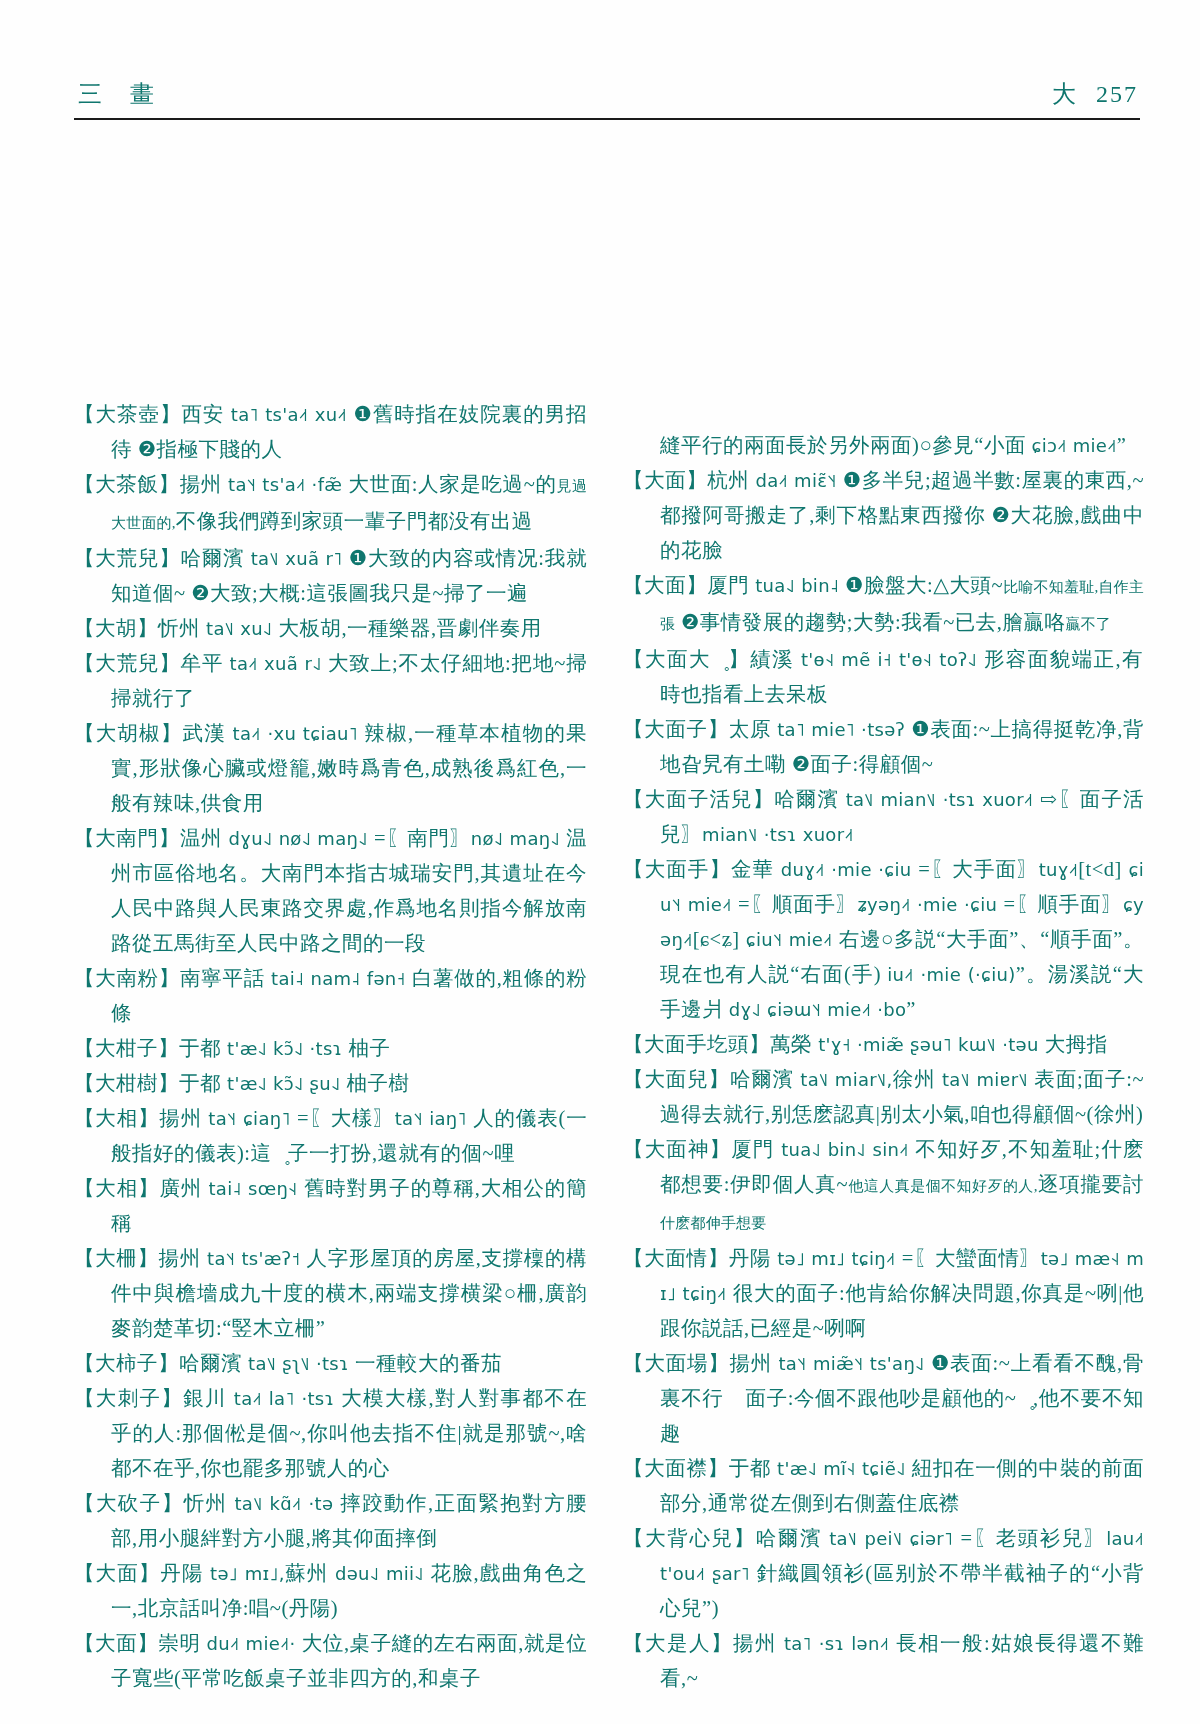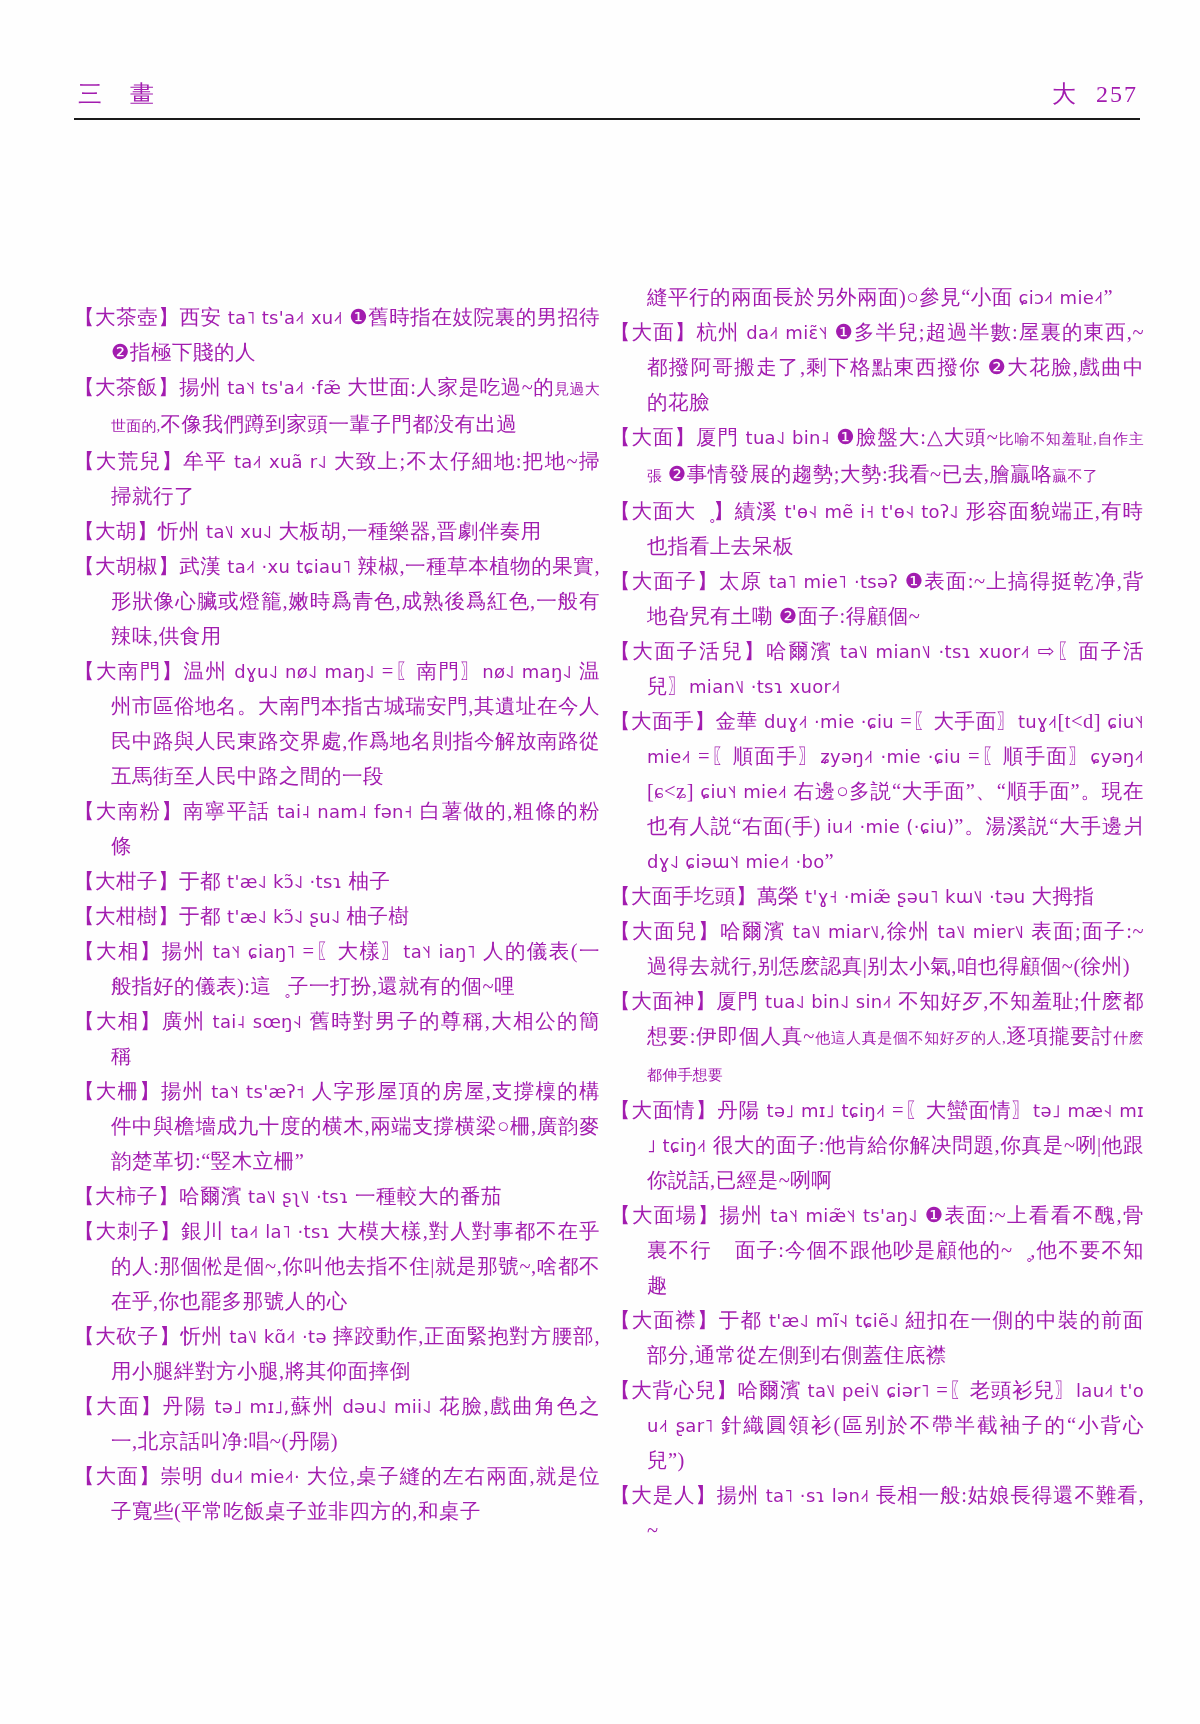--- a/index.html
+++ b/index.html
@@ -1,30 +1,30 @@
 <!DOCTYPE html>
 <html><head>
 <meta charset="utf-8">
 <style>
   html,body{margin:0;padding:0;background:#ffffff;width:1200px;height:1724px;overflow:hidden;}
   .page{
-    position:relative;width:1200px;height:1724px;background:#fefefe;color:#a21caf;
+    position:relative;width:1200px;height:1724px;background:#fefefe;color:#0f766e;
     font-family:"Liberation Serif","DejaVu Serif",serif;
   }
   header.pagehead{
     position:absolute;top:78px;left:78px;right:62px;height:34px;
     font-size:24px;letter-spacing:2px;
   }
   .head-left{position:absolute;left:0;top:0;}
   .head-right{position:absolute;right:0;top:0;}
   .head-right .radical{margin-right:18px;}
   .rule{position:absolute;top:118px;left:74px;right:60px;height:2px;background:#1a1a1a;}
   main.columns{
     position:absolute;top:132px;left:74px;right:56px;bottom:28px;
-    display:flex;align-items:center;overflow:hidden;
+    display:flex;align-items:flex-end;overflow:hidden;gap:13px;
   }
   .col{width:50%;overflow:hidden;padding-right:8px;box-sizing:border-box;}
   .col.right{padding-left:0;padding-right:0;}
   .divider{width:2px;background:#2a2a2a;flex:0 0 2px;}
   .entry{
     font-size:20.5px;line-height:35px;text-align:justify;
     padding-left:37px;text-indent:-37px;
     word-break:break-all;
   }
   .entry.cont{text-indent:0;}
@@ -42,22 +42,23 @@
     <span class="head-left">三　畫</span>
     <span class="head-right">
       <span class="radical">大</span><span>257</span>
     </span>
   </header>
   <div class="rule"></div>
   <main class="columns">
     <section class="col left" id="col-left">
         <div class="entry"><span class="seg-h">【大茶壺】</span><span class="seg-l">西安</span><span class="seg-p"> ta˥ ts'a˨˦ xu˨˦ </span><span class="seg-n">❶舊時指在妓院裏的男招待 ❷指極下賤的人</span></div>
         <div class="entry"><span class="seg-h">【大茶飯】</span><span class="seg-l">揚州</span><span class="seg-p"> ta˥˧ ts'a˨˦ ·fæ̃ </span><span class="seg-n">大世面:人家是吃過~的</span><span class="seg-s">見過大世面的,</span><span class="seg-n">不像我們蹲到家頭一輩子門都没有出過</span></div>
+        <div class="entry"><span class="seg-h">【大荒兒】</span><span class="seg-l">哈爾濱</span><span class="seg-p"> ta˥˩ xuã r˥ </span><span class="seg-n">❶大致的内容或情况:我就知道個~ ❷大致;大概:這張圖我只是~掃了一遍</span></div>
+        <div class="entry"><span class="seg-h">【大胡】</span><span class="seg-l">忻州</span><span class="seg-p"> ta˥˩ xu˨˩ </span><span class="seg-n">大板胡,一種樂器,晋劇伴奏用</span></div>
         <div class="entry"><span class="seg-h">【大荒兒】</span><span class="seg-l">牟平</span><span class="seg-p"> ta˨˦ xuã r˨˩ </span><span class="seg-n">大致上;不太仔細地:把地~掃掃就行了</span></div>
-        <div class="entry"><span class="seg-h">【大胡】</span><span class="seg-l">忻州</span><span class="seg-p"> ta˥˩ xu˨˩ </span><span class="seg-n">大板胡,一種樂器,晋劇伴奏用</span></div>
         <div class="entry"><span class="seg-h">【大胡椒】</span><span class="seg-l">武漢</span><span class="seg-p"> ta˨˦ ·xu tɕiau˥ </span><span class="seg-n">辣椒,一種草本植物的果實,形狀像心臟或燈籠,嫩時爲青色,成熟後爲紅色,一般有辣味,供食用</span></div>
         <div class="entry"><span class="seg-h">【大南門】</span><span class="seg-l">温州</span><span class="seg-p"> dɣu˨˩ nø˨˩ maŋ˨˩ </span><span class="seg-n">=〖南門〗</span><span class="seg-p">nø˨˩ maŋ˨˩ </span><span class="seg-n">温州市區俗地名。大南門本指古城瑞安門,其遺址在今人民中路與人民東路交界處,作爲地名則指今解放南路從五馬街至人民中路之間的一段</span></div>
         <div class="entry"><span class="seg-h">【大南粉】</span><span class="seg-l">南寧平話</span><span class="seg-p"> tai˨ nam˨ fən˧ </span><span class="seg-n">白薯做的,粗條的粉條</span></div>
         <div class="entry"><span class="seg-h">【大柑子】</span><span class="seg-l">于都</span><span class="seg-p"> t'æ˨˩ kɔ̃˨˩ ·tsɿ </span><span class="seg-n">柚子</span></div>
         <div class="entry"><span class="seg-h">【大柑樹】</span><span class="seg-l">于都</span><span class="seg-p"> t'æ˨˩ kɔ̃˨˩ ʂu˨˩ </span><span class="seg-n">柚子樹</span></div>
         <div class="entry"><span class="seg-h">【大相】</span><span class="seg-l">揚州</span><span class="seg-p"> ta˥˧ ɕiaŋ˥ </span><span class="seg-n">=〖大樣〗</span><span class="seg-p">ta˥˧ iaŋ˥ </span><span class="seg-n">人的儀表(一般指好的儀表):這杠̥子一打扮,還就有的個~哩</span></div>
         <div class="entry"><span class="seg-h">【大相】</span><span class="seg-l">廣州</span><span class="seg-p"> tai˨ sœŋ˧˨ </span><span class="seg-n">舊時對男子的尊稱,大相公的簡稱</span></div>
         <div class="entry"><span class="seg-h">【大柵】</span><span class="seg-l">揚州</span><span class="seg-p"> ta˥˧ ts'æʔ˦ </span><span class="seg-n">人字形屋頂的房屋,支撐檁的構件中與檐墻成九十度的横木,兩端支撐横梁○柵,廣韵麥韵楚革切:“竪木立柵”</span></div>
         <div class="entry"><span class="seg-h">【大柿子】</span><span class="seg-l">哈爾濱</span><span class="seg-p"> ta˥˩ ʂʅ˥˩ ·tsɿ </span><span class="seg-n">一種較大的番茄</span></div>
         <div class="entry"><span class="seg-h">【大刺子】</span><span class="seg-l">銀川</span><span class="seg-p"> ta˨˦ la˥ ·tsɿ </span><span class="seg-n">大模大樣,對人對事都不在乎的人:那個倯是個~,你叫他去指不住|就是那號~,啥都不在乎,你也罷多那號人的心</span></div>

